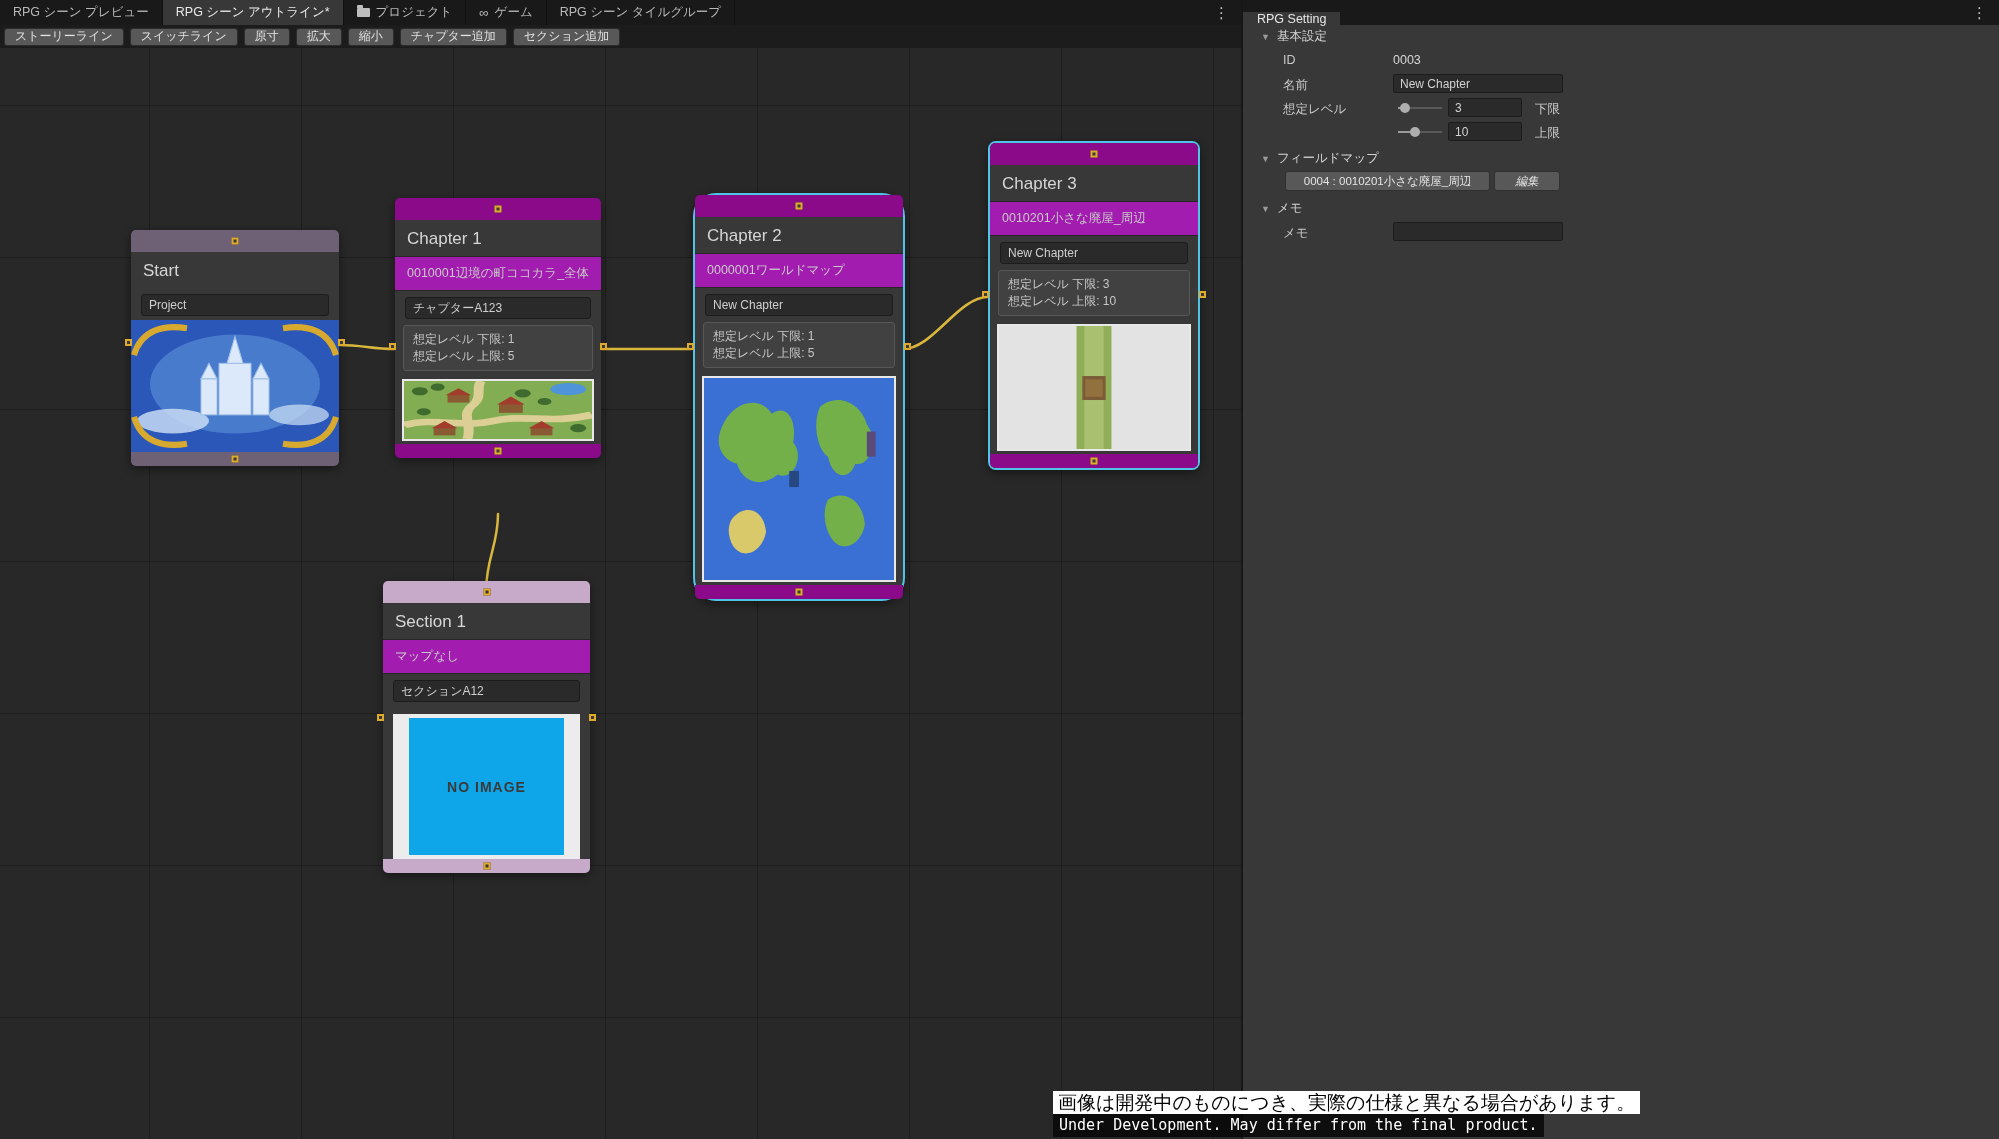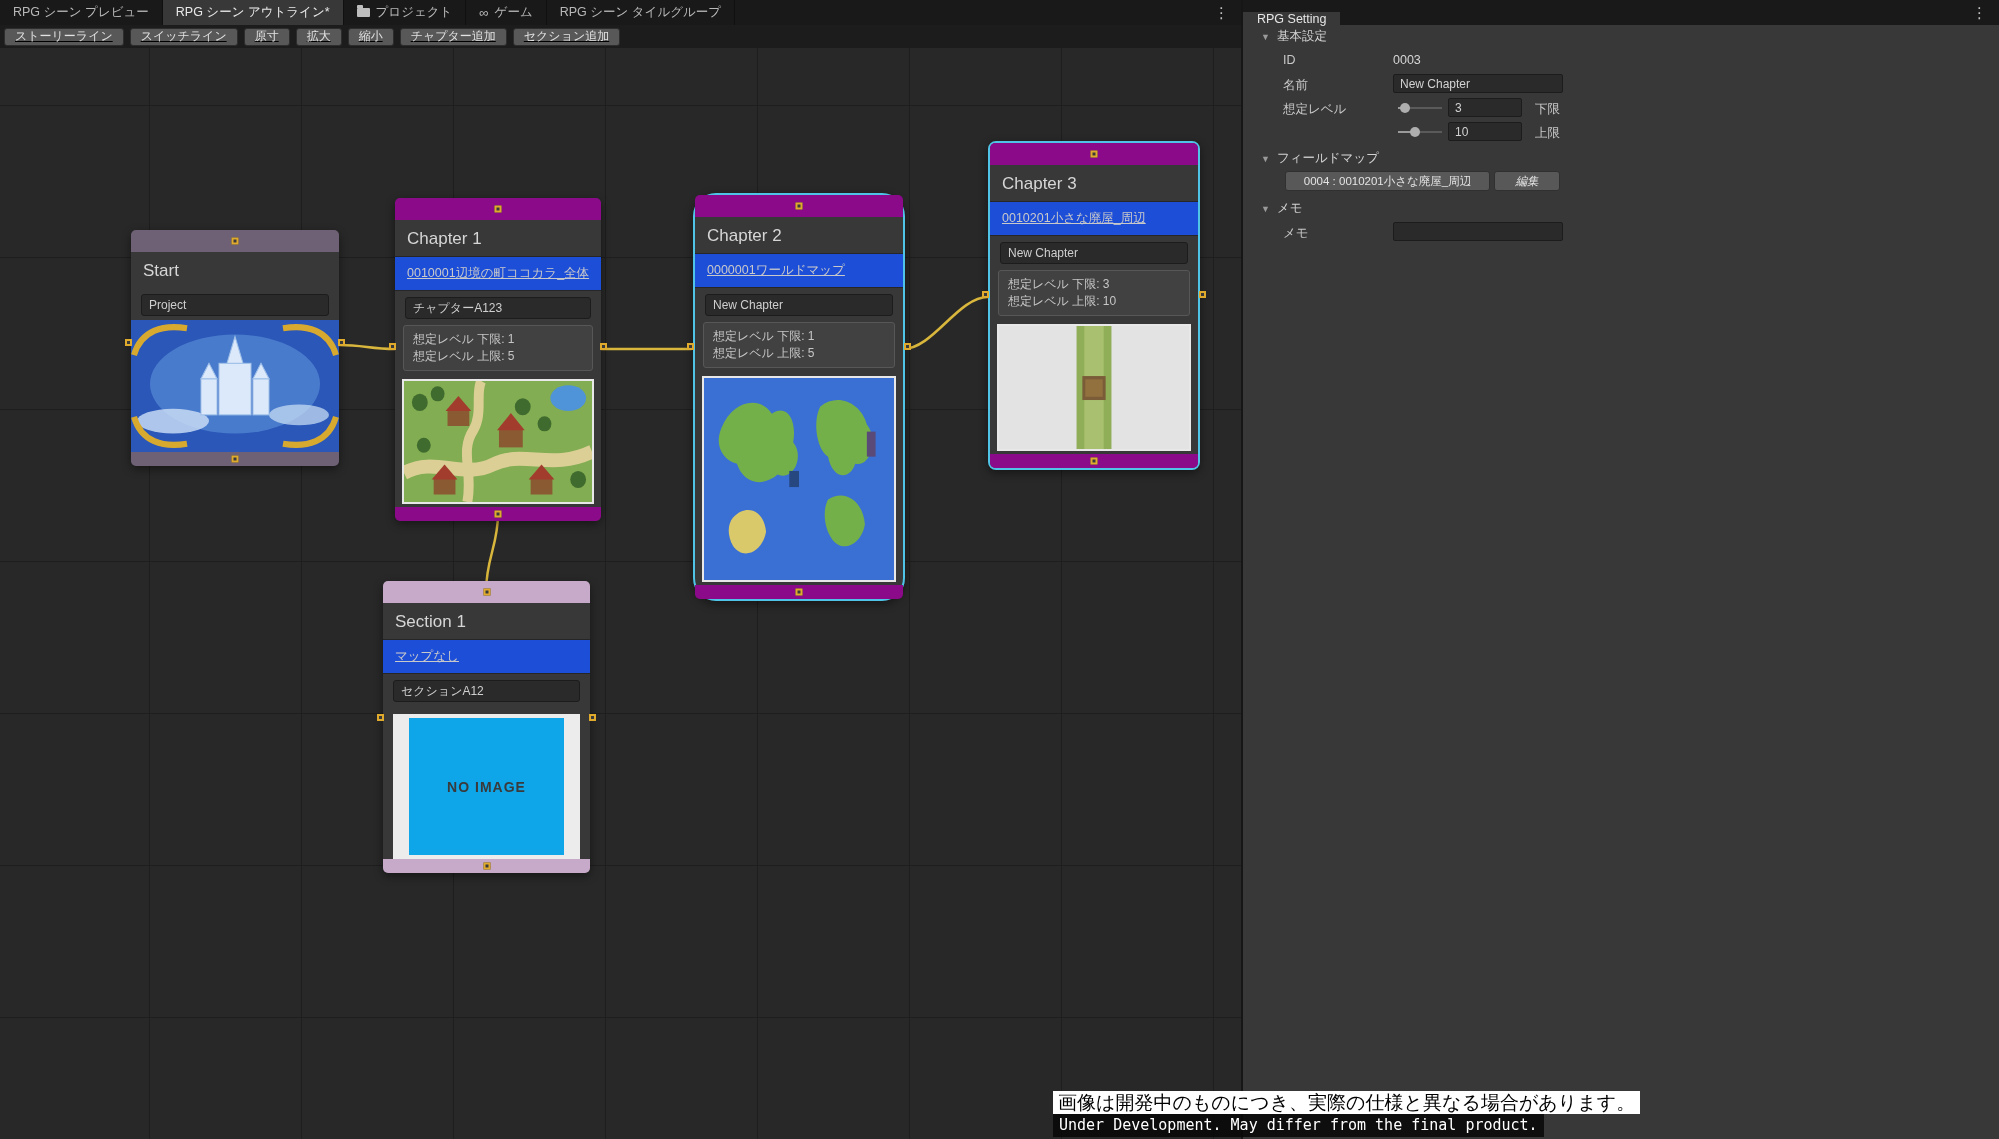--- a/index.html
+++ b/index.html
@@ -13,21 +13,21 @@
     color:#b8b8b8; border-right:1px solid #101010; white-space:nowrap; cursor:default; }
   .tab.active { background:#383838; color:#e9e9e9; }
   .folder-icon { width:13px; height:9px; background:#bdbdbd; border-radius:1px; position:relative; }
   .folder-icon::before { content:""; position:absolute; top:-3px; left:0; width:6px; height:3px;
     background:#bdbdbd; border-radius:1px 1px 0 0; }
   .game-glyph { font-size:13px; color:#bdbdbd; line-height:1; }
   .kebab { margin-left:auto; color:#c0c0c0; font-size:15px; padding:0 12px; display:flex; align-items:center; }
 
   
   #toolbar { position:absolute; left:0; top:25px; width:1241px; height:23px;
-    background:#1c1c1c; display:flex; align-items:center; padding-left:4px; gap:6px;text-decoration:underline; }
+    background:#1c1c1c; display:flex; align-items:center; padding-left:4px; gap:6px; }
   .tbtn { height:18px; padding:0 10px; background:#585858; border:1px solid #2d2d2d;
     border-radius:3px; color:#e2e2e2; font-size:12px; display:flex; align-items:center; cursor:default; }
 
   
   #canvas { position:absolute; left:0; top:48px; width:1241px; height:1091px; background:#282828;
     background-image:
       linear-gradient(to right, #1e1e1e 1px, transparent 1px),
       linear-gradient(to bottom, #1e1e1e 1px, transparent 1px);
     background-size:152px 152px; background-position:-3px 57px; overflow:hidden; }
   #edges { position:absolute; left:0; top:0; }
@@ -36,22 +36,22 @@
   
   .node { position:absolute; display:flex; flex-direction:column; background:#383838;
     border-radius:6px; box-shadow:0 3px 10px rgba(0,0,0,.45); }
   .node.selected { border:2px solid #4fc4e7; border-radius:8px; }
   .n-header { height:22px; position:relative; border-radius:5px 5px 0 0; flex:none; }
   .node.selected .n-header { border-radius:5px 5px 0 0; }
   .hdr-chapter { background:#8a0a8a; }
   .hdr-start { background:#6e6176; }
   .hdr-section { background:#c7a9c9; }
   .n-title { padding:9px 12px 7px; font-size:17px; color:#d6d6d6; flex:none; }
-  .n-sub { background:#1d4ed8; border-top:1px solid #262626; border-bottom:1px solid #262626;
-    padding:8px 12px; font-size:12.5px; color:#c9c9c9; flex:none; white-space:nowrap; overflow:hidden;text-decoration:underline; }
+  .n-sub { background:#a21caf; border-top:1px solid #262626; border-bottom:1px solid #262626;
+    padding:8px 12px; font-size:12.5px; color:#c9c9c9; flex:none; white-space:nowrap; overflow:hidden; }
   .n-fieldwrap { margin:6px 10px 4px; flex:none; }
   .n-fieldwrap input { width:100%; height:22px; background:#2a2a2a; border:1px solid #1c1c1c;
     border-radius:3px; color:#cfcfcf; font-size:12px; padding:0 7px; outline:none;
     font-family:"Liberation Sans","DejaVu Sans",sans-serif; }
   .n-levels { margin:2px 8px 8px; border:1px solid #575757; background:#414141; border-radius:3px;
     padding:5px 9px; font-size:12px; color:#c6c6c6; line-height:17px; flex:none; }
   .n-image { flex:1; margin:0 7px 3px; background:#e8e8e8; padding:2px; overflow:hidden; }
   .n-image svg { width:100%; height:100%; display:block; }
   .n-image-full { flex:1; overflow:hidden; margin:0; padding:0; background:#2a57b8; }
   .n-image-full svg { width:100%; height:100%; display:block; }
@@ -171,21 +171,21 @@
         </g>
       </svg>
     </div>
     <div class="n-footer hdr-start">
       <span class="port port-bottom"></span>
     </div>
     <span class="port" style="left:-6px; top:109px;"></span>
     <span class="port" style="right:-6px; top:109px;"></span>
   </div>
 
-  <div class="node" style="left:395px; top:150px; width:206px; height:323px;">
+  <div class="node" style="left:395px; top:150px; width:206px; height:260px;">
     <div class="n-header hdr-chapter">
       <span class="port port-top"></span>
     </div>
     <div class="n-title">Chapter 1</div>
     <div class="n-sub">0010001辺境の町ココカラ_全体</div>
     <div class="n-fieldwrap">
       <input value="チャプターA123" style="">
     </div>
     <div class="n-levels">
       <div>想定レベル 下限: 1</div>

